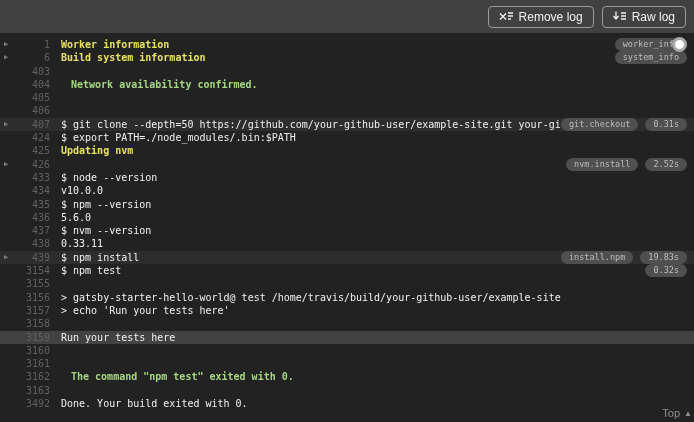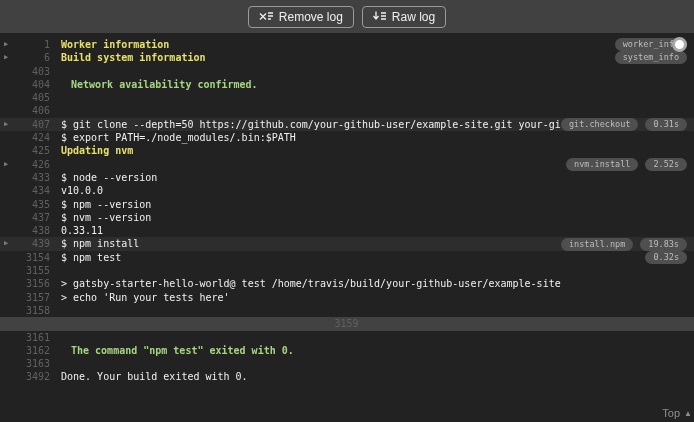--- a/index.html
+++ b/index.html
@@ -6,21 +6,21 @@
   body{
     width:694px;height:422px;overflow:hidden;
     background:#222222;
     font-family:"DejaVu Sans Mono",monospace;
   }
   .wrap{position:relative;width:694px;height:422px;}
 
   
   .toolbar{
     height:33px;background:#414141;
-    display:flex;justify-content:center;align-items:center;
+    display:flex;justify-content:flex-end;align-items:center;
     gap:8px;padding:0 8px;box-sizing:border-box;
   }
   .btn{
     display:inline-flex;align-items:center;gap:6px;
     background:transparent;border:1px solid #9a9a9a;border-radius:4px;
     color:#f0f0f0;font:12px "Liberation Sans",sans-serif;
     padding:0 10px;height:22px;cursor:pointer;white-space:nowrap;
   }
   .btn svg{display:block;}
 
@@ -44,21 +44,21 @@
   .row .text{overflow:hidden;}
   .badges{margin-left:auto;display:flex;gap:7px;padding-right:7px;flex:none;}
   .badge{
     background:#4f4f4f;color:#bdbdbd;border-radius:8px;
     font-size:8.5px;line-height:11px;padding:1px 8px;
   }
   .yellow{color:#e6e164;}
   .green{color:#a5d682;padding-left:10px;}
   .bold{font-weight:bold;}
   .hl-subtle{background:#2d2d2d;}
-  .hl-strong{background:#424242;flex-direction:column;}
+  .hl-strong{background:#424242;}
 
   
   .scroll-dot{
     position:absolute;top:37px;right:7px;
     width:9px;height:9px;border-radius:50%;
     background:#ffffff;border:3px solid #a9a9a9;cursor:pointer;
   }
 
   
   .footer{position:absolute;bottom:3px;right:2px;}
@@ -173,20 +173,25 @@
         <span class="num">434</span>
         <span class="text">v10.0.0</span>
       </div>
       <div class="row">
         <span class="arrow"></span>
         <span class="num">435</span>
         <span class="text">$ npm --version</span>
       </div>
       <div class="row">
         <span class="arrow"></span>
+        <span class="num">436</span>
+        <span class="text">5.6.0</span>
+      </div>
+      <div class="row">
+        <span class="arrow"></span>
         <span class="num">437</span>
         <span class="text">$ nvm --version</span>
       </div>
       <div class="row">
         <span class="arrow"></span>
         <span class="num">438</span>
         <span class="text">0.33.11</span>
       </div>
       <div class="row hl-subtle">
         <span class="arrow">▶</span>
@@ -222,20 +227,25 @@
       </div>
       <div class="row">
         <span class="arrow"></span>
         <span class="num">3158</span>
         <span class="text"></span>
       </div>
       <div class="row hl-strong">
         <span class="arrow"></span>
         <span class="num">3159</span>
         <span class="text">Run your tests here</span>
+      </div>
+      <div class="row">
+        <span class="arrow"></span>
+        <span class="num">3160</span>
+        <span class="text"></span>
       </div>
       <div class="row">
         <span class="arrow"></span>
         <span class="num">3161</span>
         <span class="text"></span>
       </div>
       <div class="row">
         <span class="arrow"></span>
         <span class="num">3162</span>
         <span class="text green bold">The command "npm test" exited with 0.</span>

